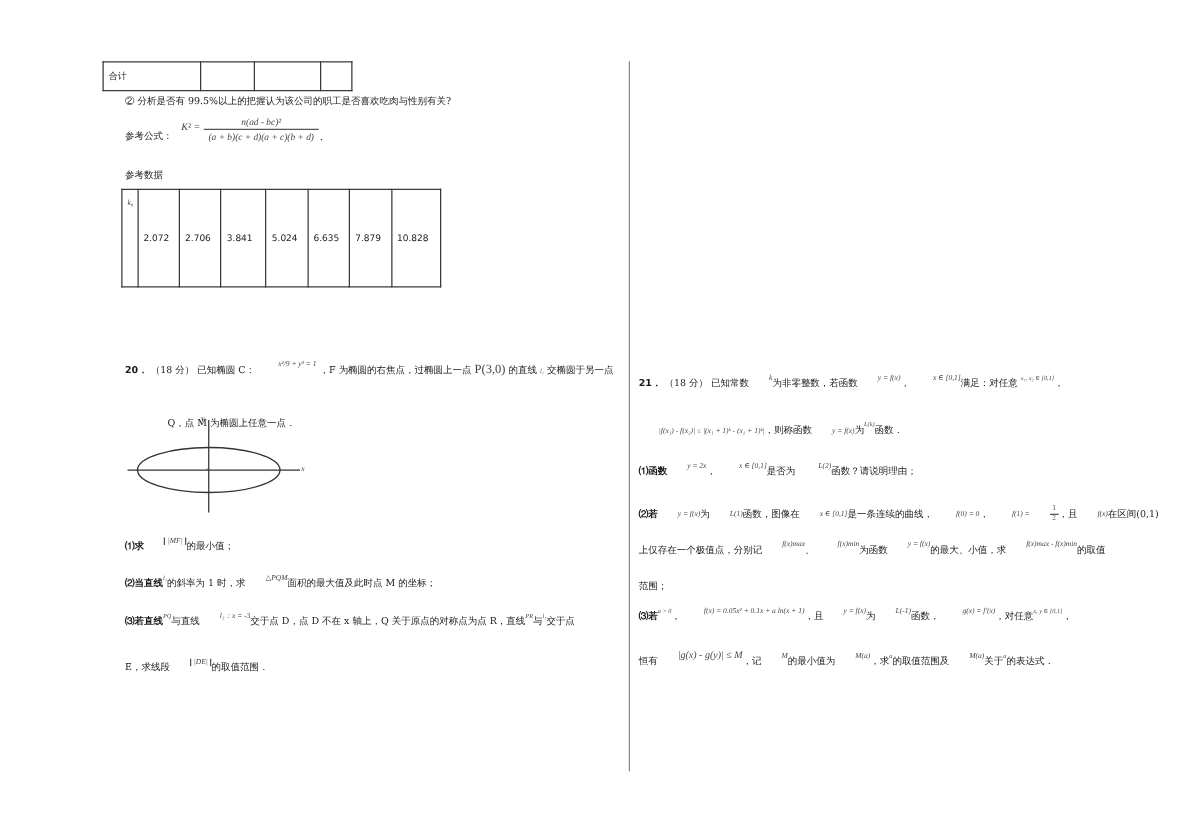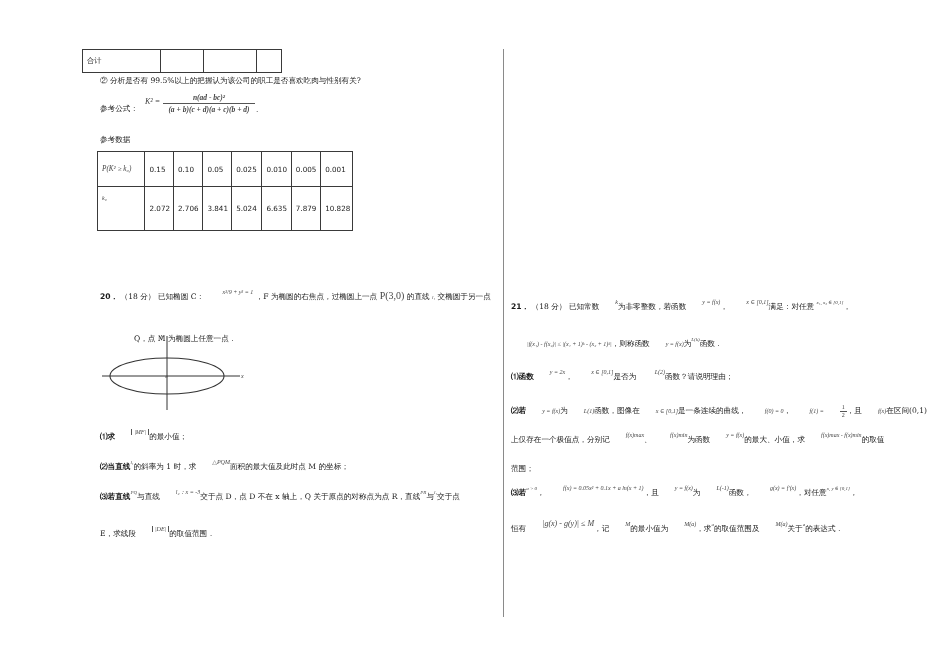--- a/index.html
+++ b/index.html
@@ -35,40 +35,30 @@
     <td style="width:49px;"></td>
     <td style="width:20px;"></td>
   </tr>
 </tbody>
   </table>
 
 <div class="abs t" style="left:100px; top:76px;">② 分析是否有 99.5%以上的把握认为该公司的职工是否喜欢吃肉与性别有关?</div>
 
 <div class="abs t" style="left:100px; top:104px;">参考公式：</div>
 <div class="abs math" style="left:145px; top:97px; font-size:8px;">K² =</div>
-<div class="abs math" style="left:163px; top:92px; font-size:7.5px; text-align:center; width:92px;font-weight:bold;">
+<div class="abs math" style="left:163px; top:92px; font-size:7.5px; text-align:center; width:92px;">
   <div style="border-bottom:1px solid #555; line-height:11px;">n(ad - bc)²</div>
   <div style="line-height:11px;text-align:center;">(a + b)(c + d)(a + c)(b + d)</div>
 </div>
 <div class="abs t" style="left:256px; top:105px;">.</div>
 
 <div class="abs t" style="left:100px; top:135px;">参考数据</div>
 
 <table style="left:97px; top:151px; width:256px; height:79px;">
   <tbody>
-      <tr style="height:35px;">
-    <td style="width:47px;" class="math">P(K² ≥ k₀)</td>
-    <td style="width:24px;">0.15</td>
-    <td style="width:25px;">0.10</td>
-    <td style="width:25px;">0.05</td>
-    <td style="width:26px;">0.025</td>
-    <td style="width:25px;">0.010</td>
-    <td style="width:25px;">0.005</td>
-    <td style="width:27px;">0.001</td>
-  </tr>
   <tr style="height:44px;">
     <td class="math small" style="vertical-align:top; padding-top:8px;">k₀</td>
     <td>2.072</td>
     <td>2.706</td>
     <td style="word-break:break-all; white-space:normal; line-height:18px; padding-right:2px;">3.841</td>
     <td>5.024</td>
     <td>6.635</td>
     <td>7.879</td>
     <td>10.828</td>
   </tr>

